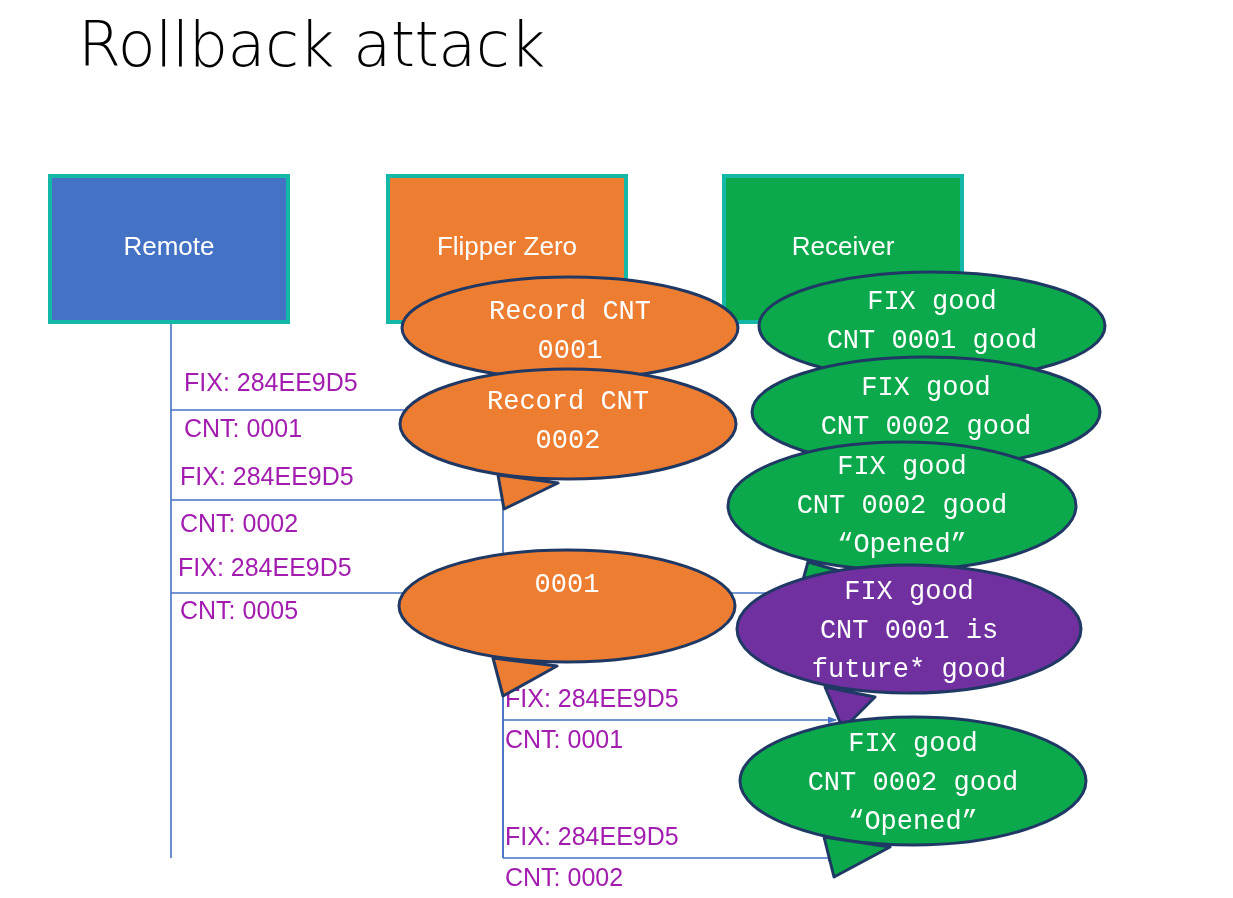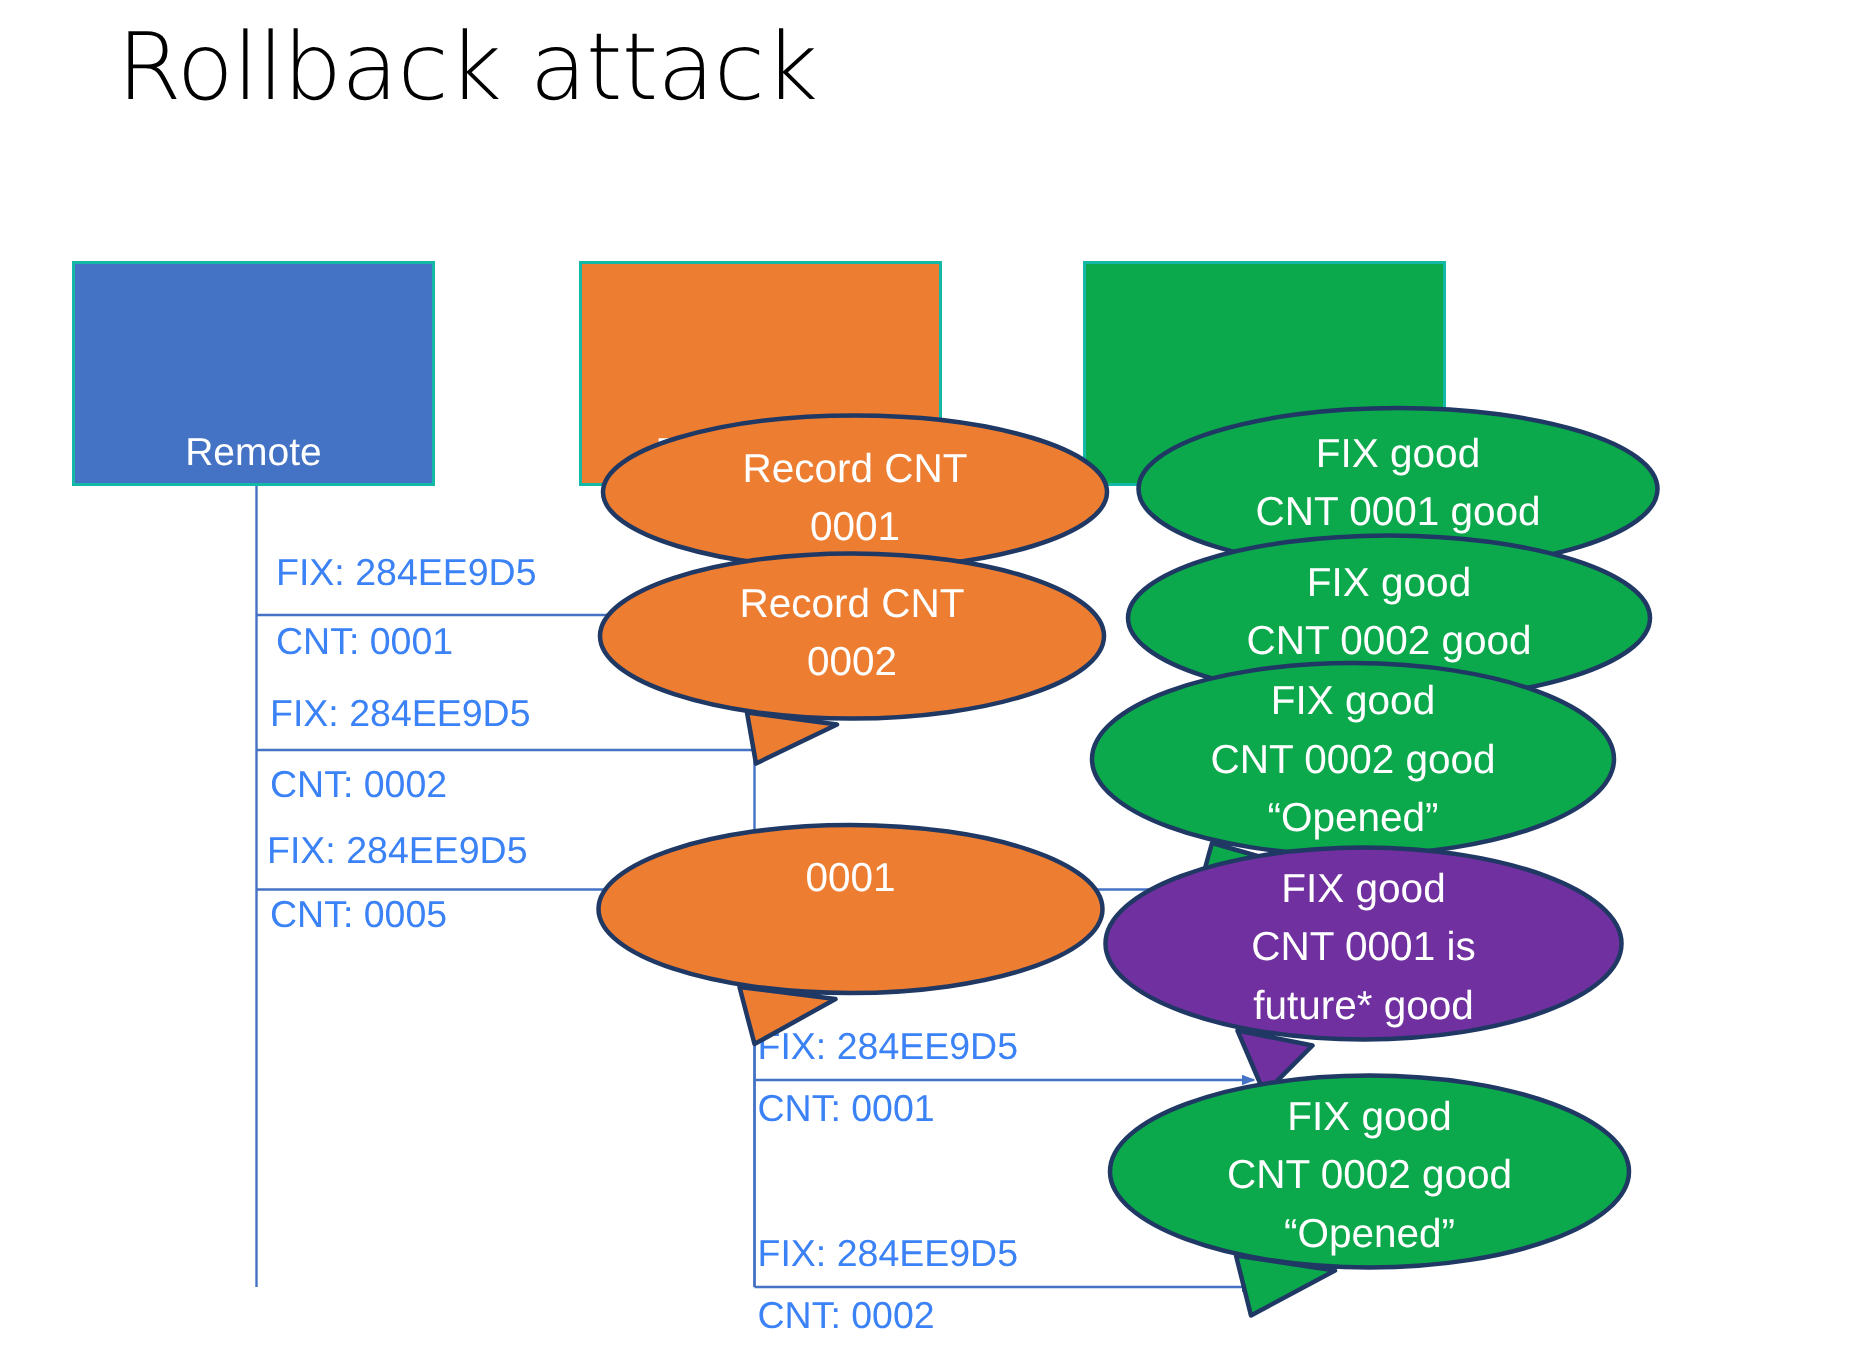--- a/index.html
+++ b/index.html
@@ -29,46 +29,46 @@
     font-weight: 300;
     color: #000000;
     letter-spacing: -0.5px;
     font-family: "DejaVu Sans", sans-serif;
     white-space: nowrap;
   }
   
   .actor-box {
     position: absolute;
     box-sizing: border-box;
-    border: 2px solid #14b8a6;
+    border: 4px solid #14b8a6;
     color: #ffffff;
     font-size: 26px;
     text-align: center;
     display: flex;
-    align-items: flex-end;
+    align-items: center;
     justify-content: center;
     padding-bottom: 6px;
   }
   .actor-label {
     display: block;
     line-height: 1.1;
   }
   
   svg.lines {
     position: absolute;
     left: 0; top: 0;
     width: 1233px;
     height: 898px;
     overflow: visible;
   }
   
   .msg {
     position: absolute;
     font-size: 25px;
-    color: #3b82f6;
+    color: #a21caf;
     white-space: nowrap;
     font-family: "Liberation Sans", sans-serif;
   }
   
   .bubble {
     position: absolute;
   }
   .bubble svg {
     position: absolute;
     left: 0;
@@ -78,21 +78,21 @@
   .bubble .btext {
     position: absolute;
     left: 0;
     width: 100%;
     text-align: center;
     color: #ffffff;
     font-size: 27px;
     line-height: 1.45;
     pointer-events: none;
   }
-  .bubble .btext span { display: block; }
+  .bubble .btext span { display: block; font-family: Liberation Mono, monospace; }
 </style>
 </head>
 <body>
 
 <div id="slide">
 
   <div class="title">Rollback attack</div>
 
   <svg class="lines" viewBox="0 0 1233 898" xmlns="http://www.w3.org/2000/svg">
     <defs>

